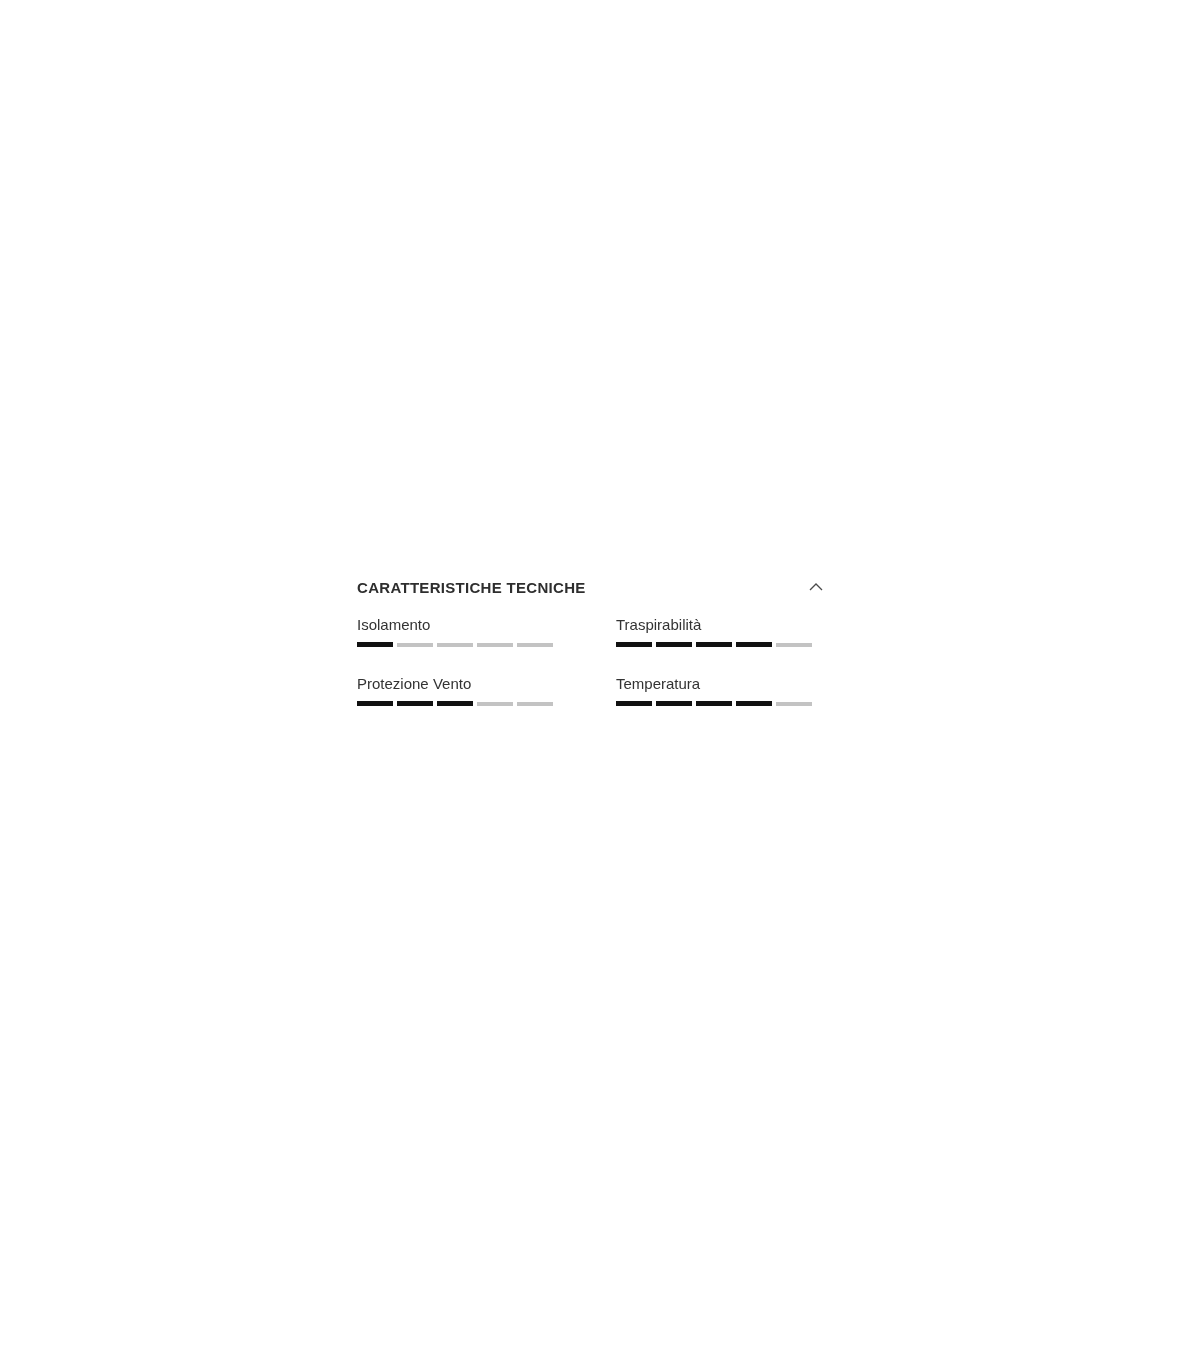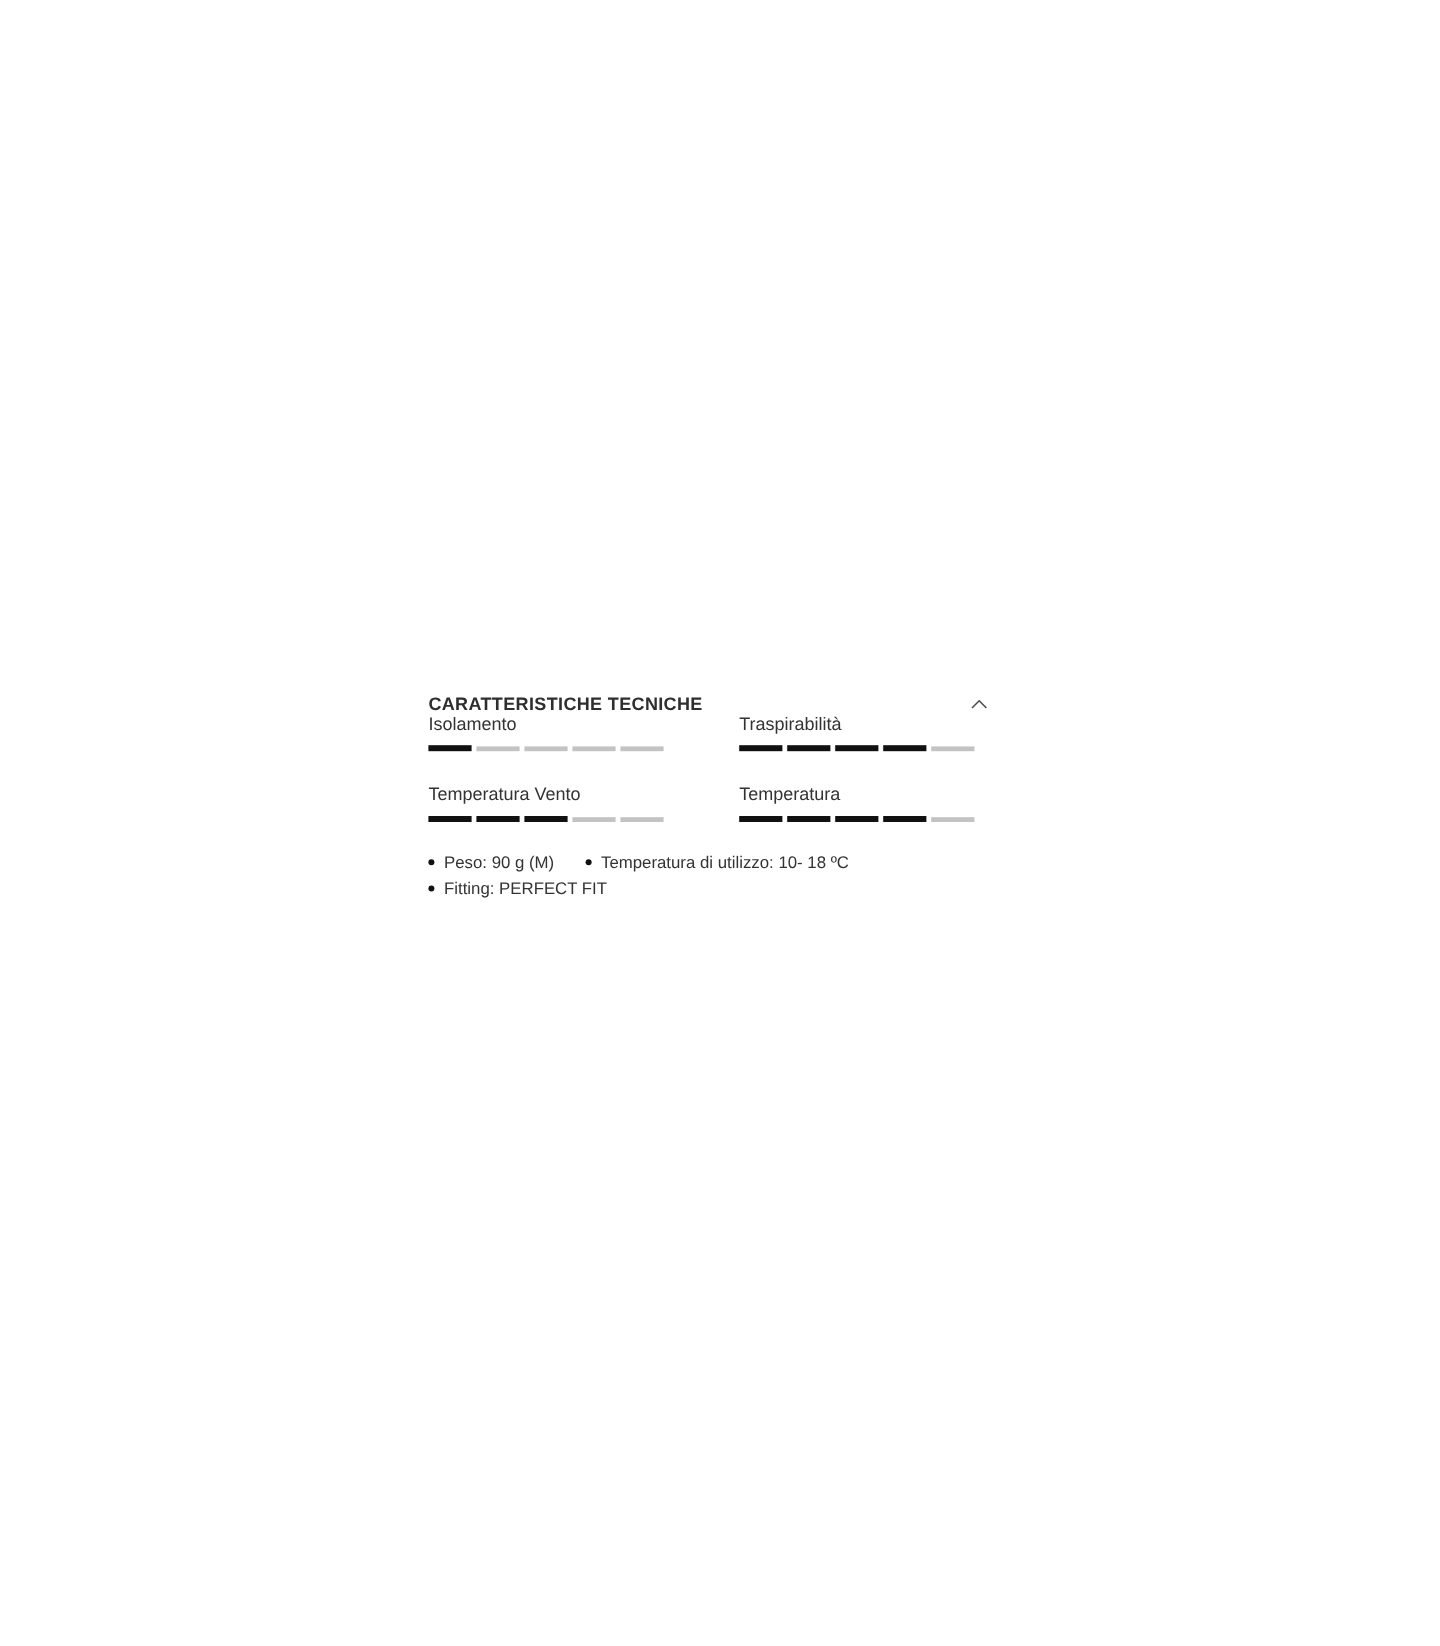--- a/index.html
+++ b/index.html
@@ -40,20 +40,21 @@
     cursor: pointer;
     display: flex;
     align-items: center;
   }
 
   .ratings-grid {
     display: grid;
     grid-template-columns: 196px 196px;
     column-gap: 63px;
     row-gap: 28px;
+    margin-top: 21px;
   }
   .rating-label {
     font-size: 15px;
     line-height: 18px;
     color: var(--text-color, #333333);
     margin-bottom: 8px;
     white-space: nowrap;
   }
   .rating-bar {
     display: flex;
@@ -122,54 +123,36 @@
           <div class="rating-label">Traspirabilità</div>
           <div class="rating-bar">
             <span class="seg filled"></span>
             <span class="seg filled"></span>
             <span class="seg filled"></span>
             <span class="seg filled"></span>
             <span class="seg empty"></span>
           </div>
         </div>
         <div class="rating">
-          <div class="rating-label">Temperatura Vento</div>
+          <div class="rating-label">Protezione Vento</div>
           <div class="rating-bar">
             <span class="seg filled"></span>
             <span class="seg filled"></span>
             <span class="seg filled"></span>
             <span class="seg empty"></span>
             <span class="seg empty"></span>
           </div>
         </div>
         <div class="rating">
           <div class="rating-label">Temperatura</div>
           <div class="rating-bar">
             <span class="seg filled"></span>
             <span class="seg filled"></span>
             <span class="seg filled"></span>
             <span class="seg filled"></span>
             <span class="seg empty"></span>
           </div>
         </div>
       </div>
 
-    <div class="specs">
-        <div class="spec-row">
-          <span class="spec-item">
-            <span class="bullet"></span>
-            <span class="spec-text">Peso: 90 g (M)</span>
-          </span>
-          <span class="spec-item">
-            <span class="bullet"></span>
-            <span class="spec-text">Temperatura di utilizzo: 10- 18 ºC</span>
-          </span>
-        </div>
-        <div class="spec-row">
-          <span class="spec-item">
-            <span class="bullet"></span>
-            <span class="spec-text">Fitting: PERFECT FIT</span>
-          </span>
-        </div>
-      </div>
 
   </section>
 </main>
 
 </body></html>

